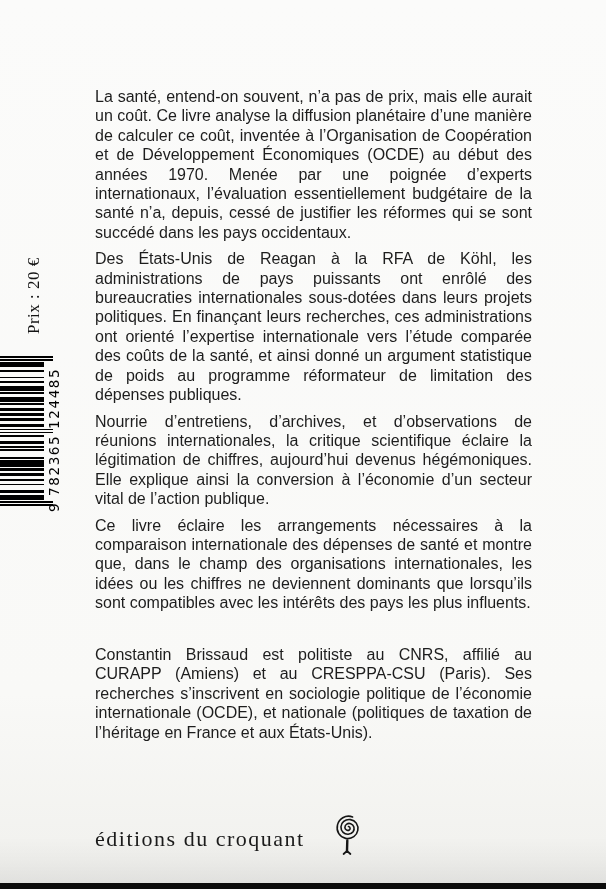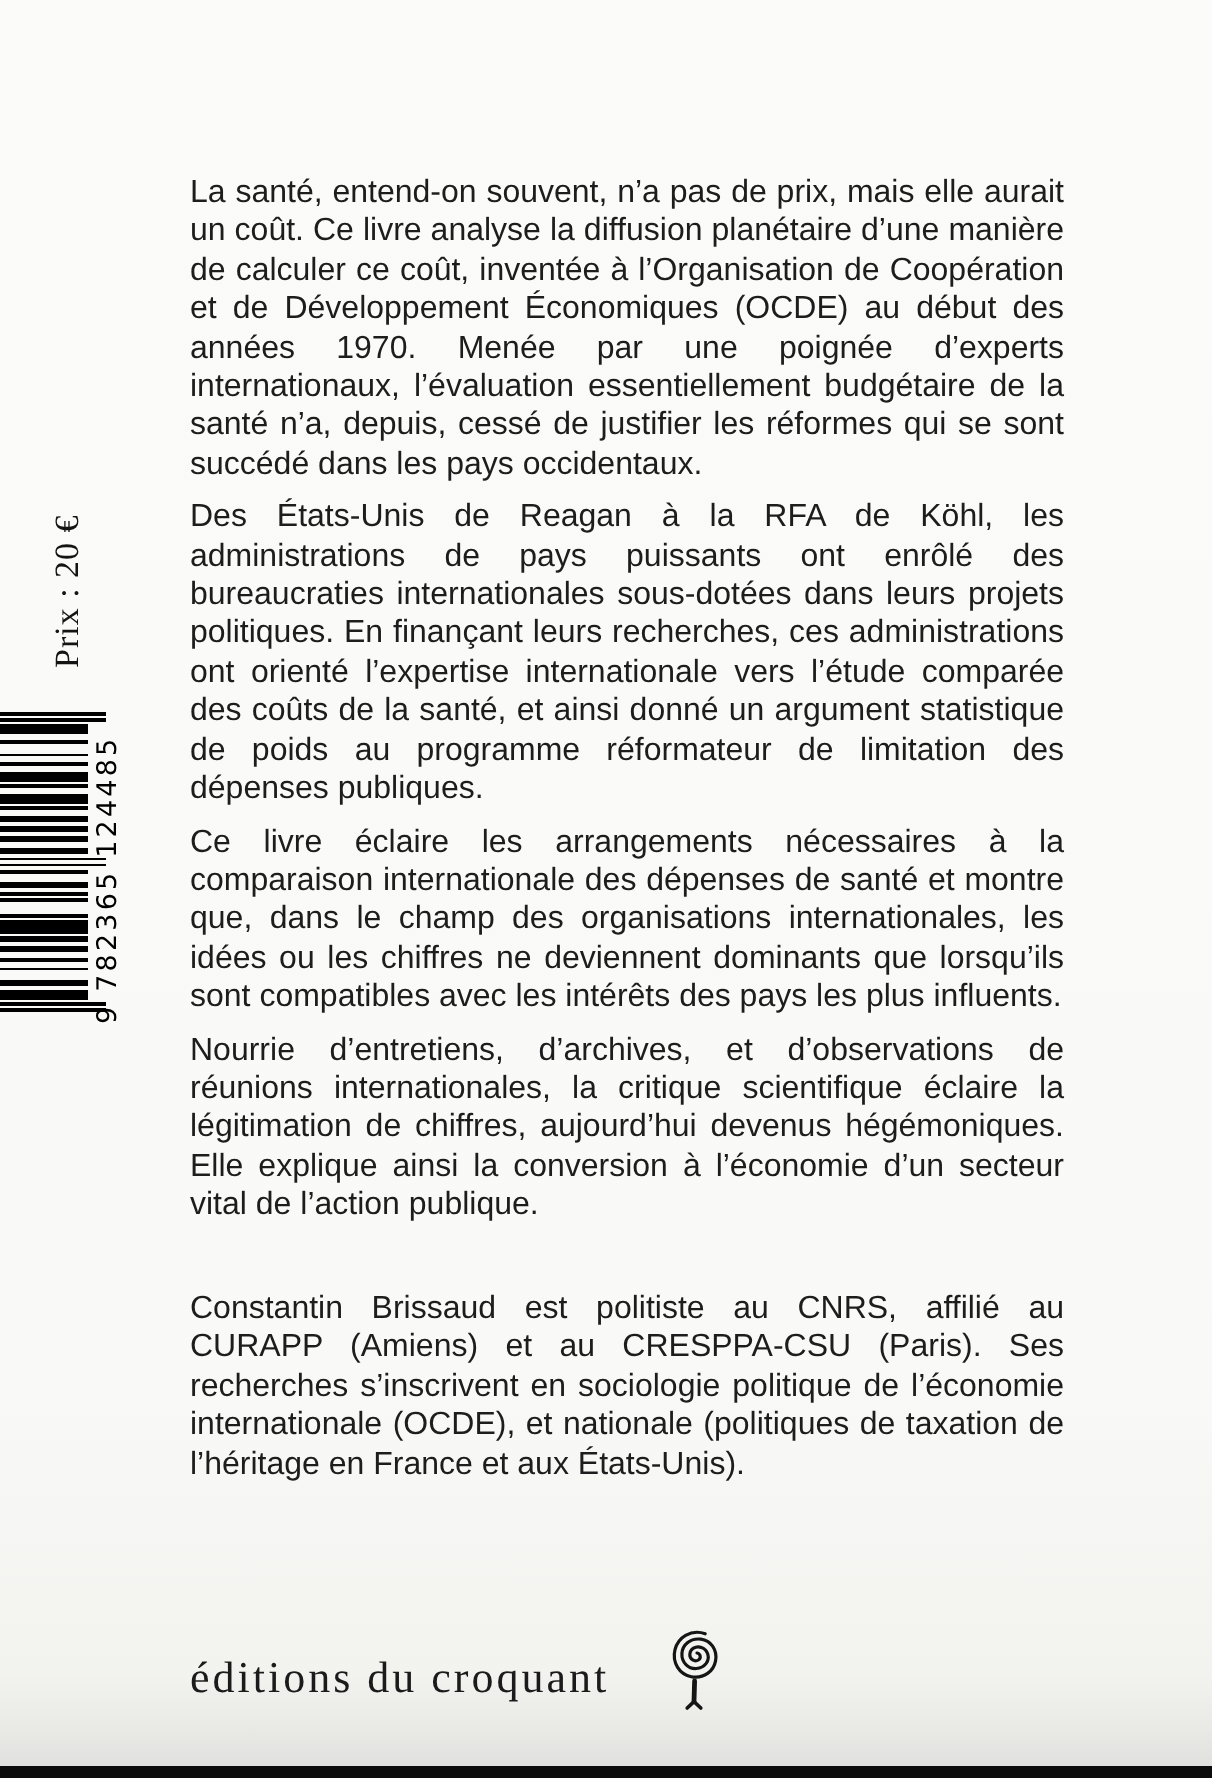--- a/index.html
+++ b/index.html
@@ -178,22 +178,22 @@
         <div class="module black guard"></div>
         <div class="module guard"></div>
         <div class="module black guard"></div>
       </div>
     <div class="barcode-number">9 782365 124485</div>
   </div>
 
   <div class="text-col">
     <p>La santé, entend-on souvent, n’a pas de prix, mais elle aurait un coût. Ce livre analyse la diffusion planétaire d’une manière de calculer ce coût, inventée à l’Organisation de Coopération et de Développement Économiques (OCDE) au début des années 1970. Menée par une poignée d’experts internationaux, l’évaluation essentiellement budgétaire de la santé n’a, depuis, cessé de justifier les réformes qui se sont succédé dans les pays occidentaux.</p>
     <p>Des États-Unis de Reagan à la RFA de Köhl, les administrations de pays puissants ont enrôlé des bureaucraties internationales sous-dotées dans leurs projets politiques. En finançant leurs recherches, ces administrations ont orienté l’expertise internationale vers l’étude comparée des coûts de la santé, et ainsi donné un argument statistique de poids au programme réformateur de limitation des dépenses publiques.</p>
+    <p>Nourrie d’entretiens, d’archives, et d’observations de réunions internationales, la critique scientifique éclaire la légitimation de chiffres, aujourd’hui devenus hégémoniques. Elle explique ainsi la conversion à l’économie d’un secteur vital de l’action publique.</p>
     <p>Ce livre éclaire les arrangements nécessaires à la comparaison internationale des dépenses de santé et montre que, dans le champ des organisations internationales, les idées ou les chiffres ne deviennent dominants que lorsqu’ils sont compatibles avec les intérêts des pays les plus influents.</p>
-    <p>Nourrie d’entretiens, d’archives, et d’observations de réunions internationales, la critique scientifique éclaire la légitimation de chiffres, aujourd’hui devenus hégémoniques. Elle explique ainsi la conversion à l’économie d’un secteur vital de l’action publique.</p>
   </div>
 
   <div class="bio"><span class="author">Constantin Brissaud</span><span> est politiste au CNRS, affilié au CURAPP (Amiens) et au CRESPPA-CSU (Paris). Ses recherches s’inscrivent en sociologie politique de l’économie internationale (OCDE), et nationale (politiques de taxation de l’héritage en France et aux États-Unis).</span></div>
 
   <div class="publisher">
     <span class="pub-name">éditions du croquant</span>
     <svg class="tree-logo" width="34" height="46" viewBox="0 0 34 46" fill="none" stroke="#151515" stroke-linecap="round" stroke-linejoin="round">
 
       <path stroke-width="1.6" d="
         M18.5 16.5

